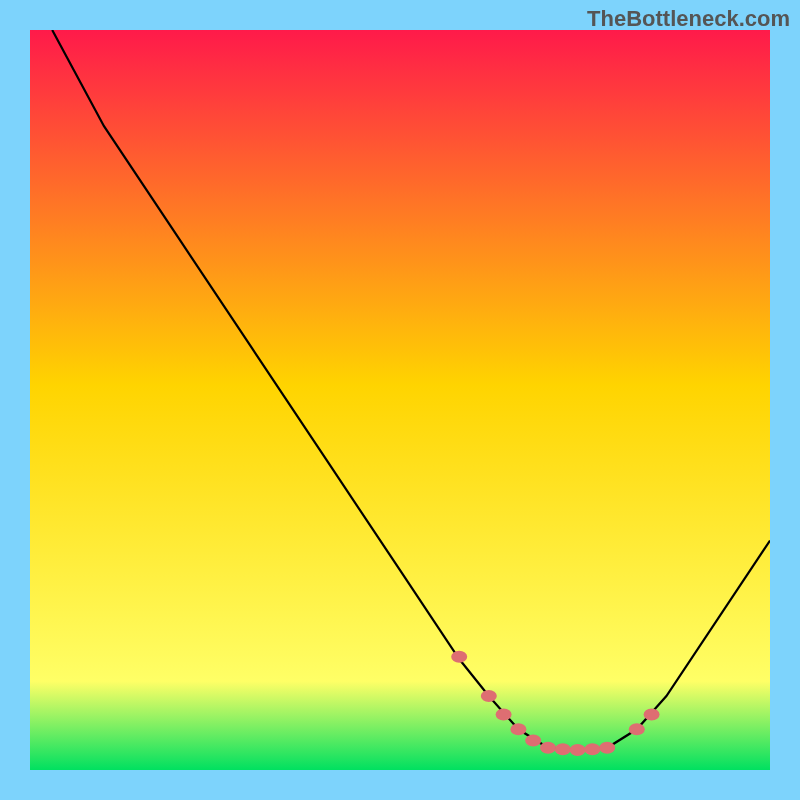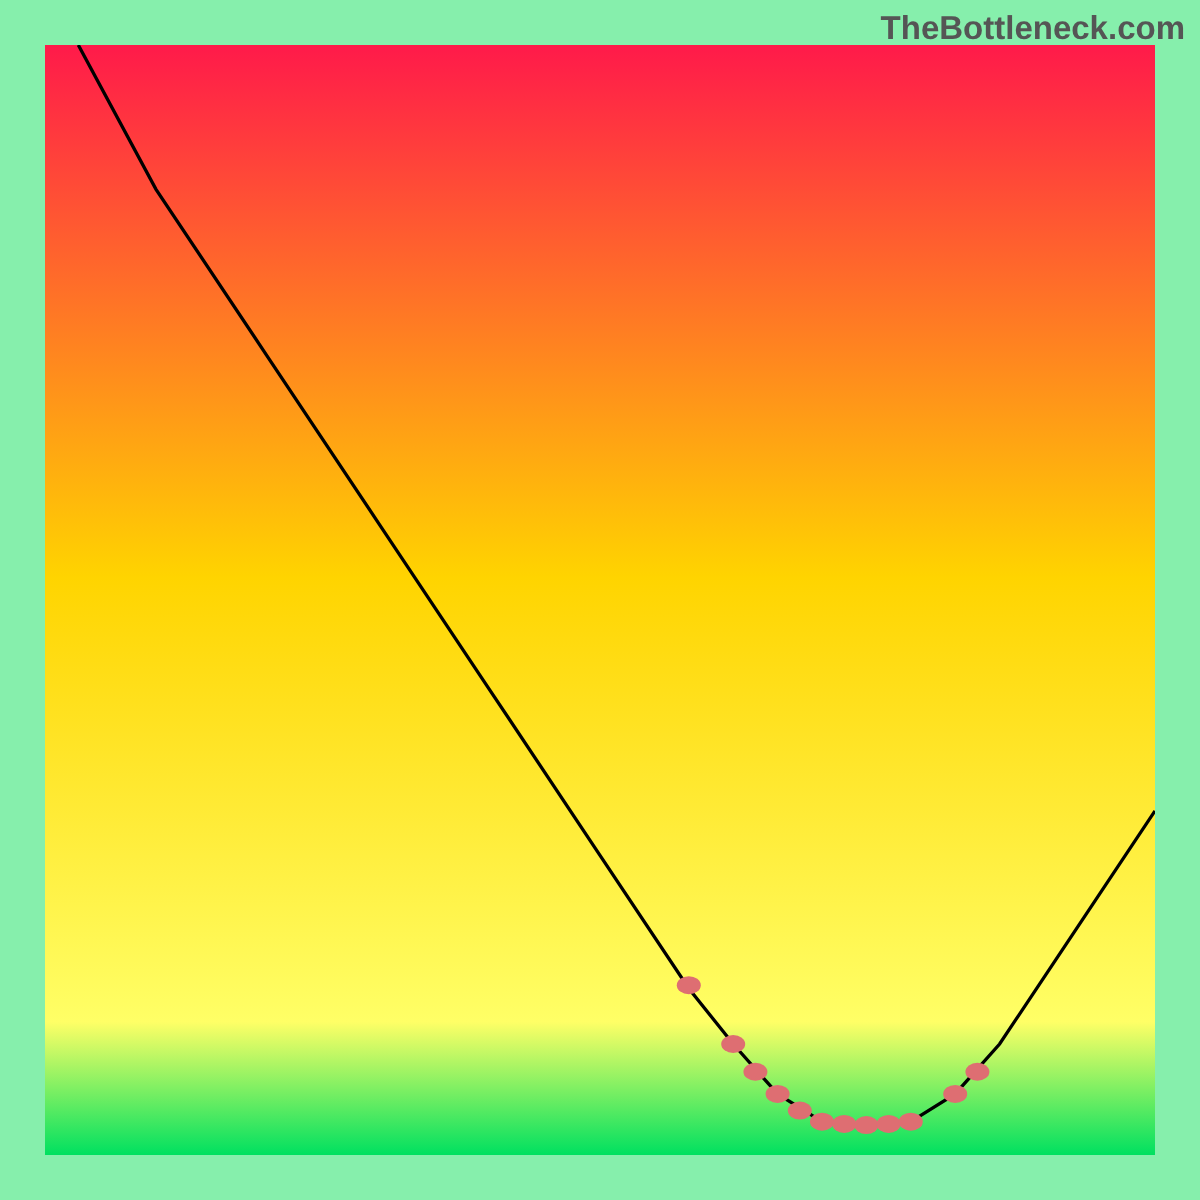--- a/index.html
+++ b/index.html
@@ -8,21 +8,21 @@
     background: #000000;
     width: 800px;
     height: 800px;
     font-family: Arial, Helvetica, sans-serif;
     overflow: hidden;
   }
   .container {
     position: relative;
     width: 800px;
     height: 800px;
-    background: #86efac;
+    background: #7dd3fc;
   }
   .watermark {
     position: absolute;
     top: 6px;
     right: 10px;
     color: #555555;
     font-size: 22px;
     font-weight: bold;
     z-index: 5;
   }

